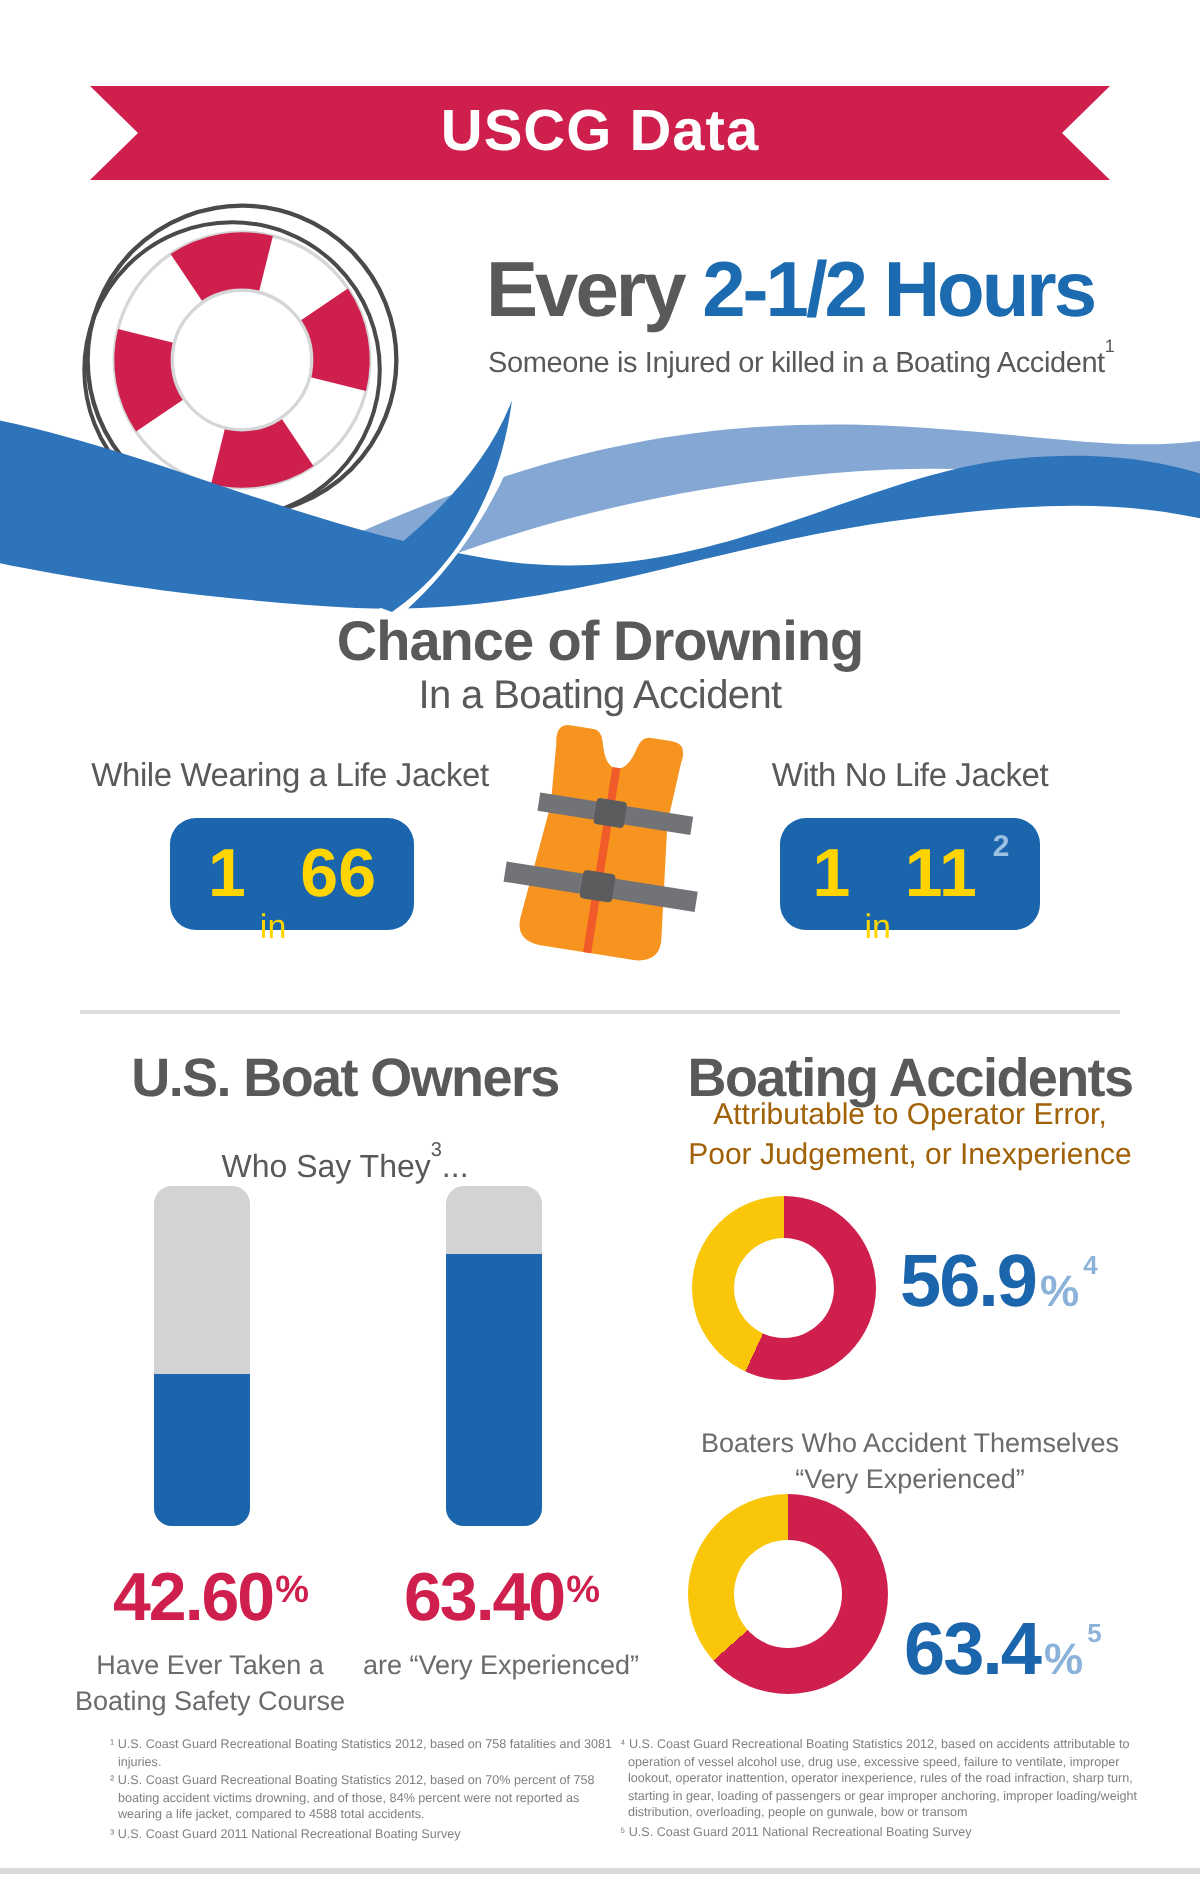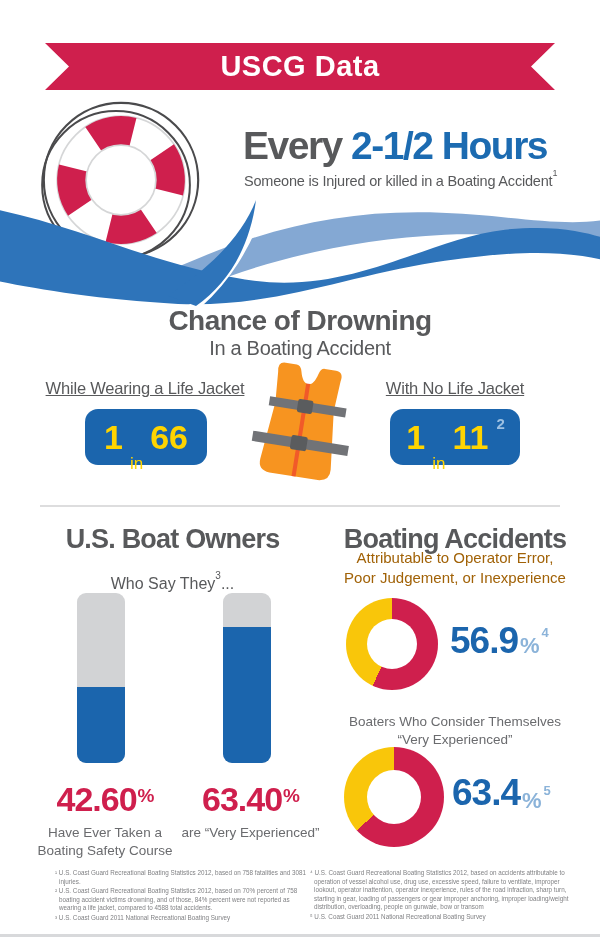--- a/index.html
+++ b/index.html
@@ -23,21 +23,21 @@
   .hero-prefix { color:#58595B; }
   .hero-value { color:#1C6BB1; }
   .hero-sub { left:244px; top:172px; white-space:nowrap; font-size:14.5px; color:#58595B; letter-spacing:-0.2px; }
   .hero-sub sup { font-size:9px; position:relative; top:-4px; }
 
   
   .sec-title { width:600px; text-align:center; font-weight:bold; color:#58595B; letter-spacing:-0.5px; }
   .drowning-title { left:0; top:305px; font-size:28px; }
   .drowning-sub { left:0; top:337px; width:600px; text-align:center; font-size:20px; color:#58595B; letter-spacing:-0.3px; }
 
-  .jacket-label { top:379px; font-size:16.5px; color:#58595B; text-align:center; letter-spacing:-0.2px;text-decoration:underline; }
+  .jacket-label { top:379px; font-size:16.5px; color:#58595B; text-align:center; letter-spacing:-0.2px; }
   .ratio-box {
     top:409px; height:56px; background:#1B65AD; border-radius:13px;
     display:flex; align-items:center; justify-content:center; gap:7px; color:#FFD400;
   }
   .ratio-num { font-size:34px; font-weight:bold; }
   .ratio-in { font-size:17px; padding-top:8px;margin-top:46px; }
   .ratio-sup { color:#9CC0E2; font-size:15px; font-weight:bold; position:relative; top:-14px; left:1px; }
 
   .divider { left:40px; top:505px; width:520px; height:2px; background:#DDDDDE; }
 
@@ -173,28 +173,28 @@
   <div class="donut abs" style="left: 346px; top: 598px; width: 92px; height: 92px; background: conic-gradient(rgb(207, 31, 77) 0%, rgb(207, 31, 77) 56.9%, rgb(249, 198, 10) 56.9%, rgb(249, 198, 10) 100%);">
     <div class="donut-hole" style="width:50px; height:50px;"></div>
   </div>
   <div class="abs donut-value" style="left:450px; top:620px;">
     <span class="num">56.9</span>
     <span class="pct">%</span>
     <span class="sup">4</span>
   </div>
 
   <div class="abs donut-caption">
-    <div>Boaters Who Consider Themselves</div>
+    <div>Boaters Who Accident Themselves</div>
     <div>“Very Experienced”</div>
   </div>
 
   <div class="donut abs" style="left: 344px; top: 747px; width: 100px; height: 100px; background: conic-gradient(rgb(207, 31, 77) 0%, rgb(207, 31, 77) 63.4%, rgb(249, 198, 10) 63.4%, rgb(249, 198, 10) 100%);">
     <div class="donut-hole" style="width:54px; height:54px;"></div>
   </div>
-  <div class="abs donut-value" style="left:452px; top:772px;align-items:flex-end;">
+  <div class="abs donut-value" style="left:452px; top:804px;">
     <span class="num">63.4</span>
     <span class="pct">%</span>
     <span class="sup">5</span>
   </div>
 
   <div class="abs footnotes fn-left">
     <p>¹ U.S. Coast Guard Recreational Boating Statistics 2012, based on 758 fatalities and 3081 injuries.</p>
     <p>² U.S. Coast Guard Recreational Boating Statistics 2012, based on 70% percent of 758 boating accident victims drowning, and of those, 84% percent were not reported as wearing a life jacket, compared to 4588 total accidents.</p>
     <p>³ U.S. Coast Guard 2011 National Recreational Boating Survey</p>
   </div>

